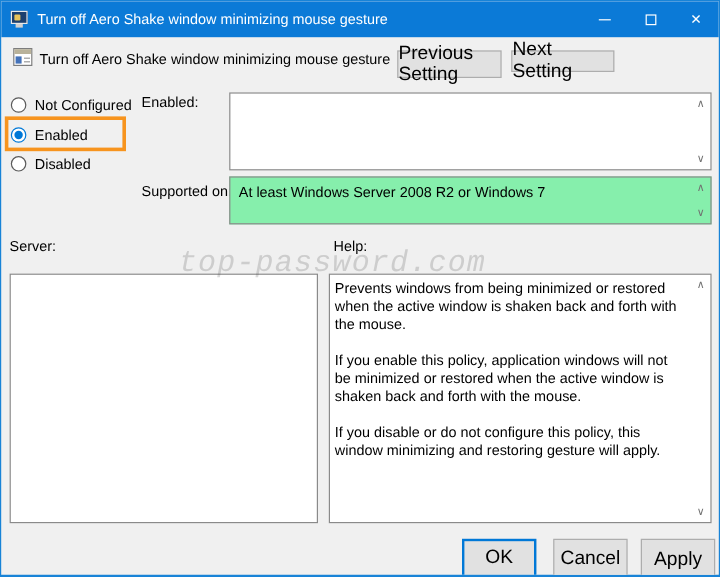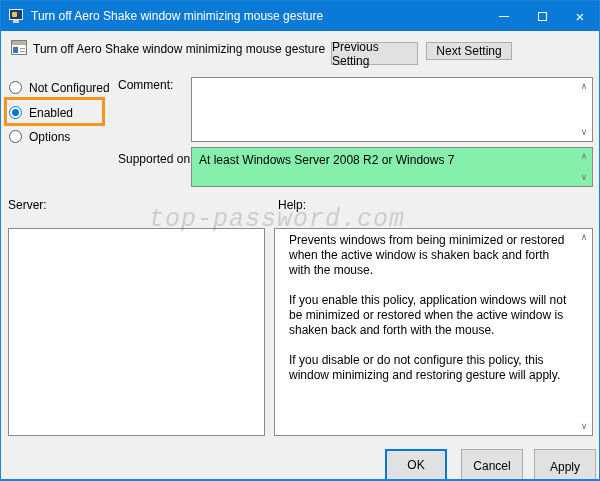--- a/index.html
+++ b/index.html
@@ -31,21 +31,21 @@
 
   
   .policy-icon { position:absolute; left:10px; top:39px; width:16px; height:15px; border:1px solid #7d7d7d; background:#fff; }
   .policy-icon .bar { position:absolute; left:0; top:0; right:0; height:4px; background:#b9b29a; }
   .policy-icon .blue-sq { position:absolute; left:1px; top:6px; width:5px; height:6px; background:#4472b9; }
   .policy-icon .line1, .policy-icon .line2 { position:absolute; left:8px; height:1px; background:#9a9a9a; right:1px; }
   .policy-icon .line1 { top:7px; } .policy-icon .line2 { top:10px; }
   .policy-title { position:absolute; left:32px; top:41px; font-size:12px; white-space:nowrap; }
 
   .btn {
-    background:#e1e1e1; border:1px solid #adadad; font-size:12px;
+    background:#e1e1e1; border:1px solid #adadad; font-size:16px;
     font-family:"Liberation Sans", sans-serif;
     display:flex; align-items:center; justify-content:center; cursor:default;
   }
   .btn-prev { position:absolute; left:330px; top:41px; width:87px; height:23px; }
   .btn-next { position:absolute; left:425px; top:41px; width:86px; height:18px; }
 
   
   .radio-row { position:absolute; left:8px; display:flex; align-items:center; height:15px; }
   .radio-row .circle {
     width:13px; height:13px; border-radius:50%; background:#fff;
@@ -70,21 +70,21 @@
   .lbl-comment { left:117px; top:77px; }
   .lbl-supported { left:117px; top:151px; }
   .lbl-options { left:7px; top:197px; }
   .lbl-help { left:277px; top:197px; }
 
   
   .textbox { position:absolute; background:#fff; border:1px solid #8a8a8a; }
   .box-comment { left:190px; top:76px; width:402px; height:65px; }
   .box-supported { left:190px; top:146px; width:402px; height:40px; background:#86efac; padding:5px 20px 4px 7px; line-height:14px; }
   .box-options { left:7px; top:227px; width:257px; height:208px; }
-  .box-help { left:273px; top:227px; width:319px; height:208px; padding:4px 20px 4px 14px; overflow:hidden; }
+  .box-help { left:273px; top:227px; width:319px; height:208px; padding:4px 20px 4px 4px; overflow:hidden; }
   .box-help p { margin:0 0 15px 0; line-height:15px; }
 
   .scroll-arrow {
     position:absolute; font-size:9px; line-height:9px; color:#707070;
     width:10px; text-align:center;
   }
   .sa-top { top:4px; right:3px; }
   .sa-bottom { bottom:4px; right:3px; }
 
   
@@ -138,25 +138,25 @@
   <div class="radio-row row-not-configured">
     <span class="circle"></span>
     <span class="radio-label">Not Configured</span>
   </div>
   <div class="radio-row row-enabled checked">
     <span class="circle"></span>
     <span class="radio-label">Enabled</span>
   </div>
   <div class="radio-row row-disabled">
     <span class="circle"></span>
-    <span class="radio-label">Options</span>
+    <span class="radio-label">Disabled</span>
   </div>
   <div class="enabled-highlight"></div>
 
-  <div class="field-label lbl-comment">Comment:</div>
+  <div class="field-label lbl-comment">Enabled:</div>
   <div class="textbox box-comment">
     <span class="scroll-arrow sa-top">∧</span>
     <span class="scroll-arrow sa-bottom">∨</span>
   </div>
 
   <div class="field-label lbl-supported">Supported on:</div>
   <div class="textbox box-supported">
     <span>At least Windows Server 2008 R2 or Windows 7</span>
     <span class="scroll-arrow sa-top">∧</span>
     <span class="scroll-arrow sa-bottom">∨</span>

